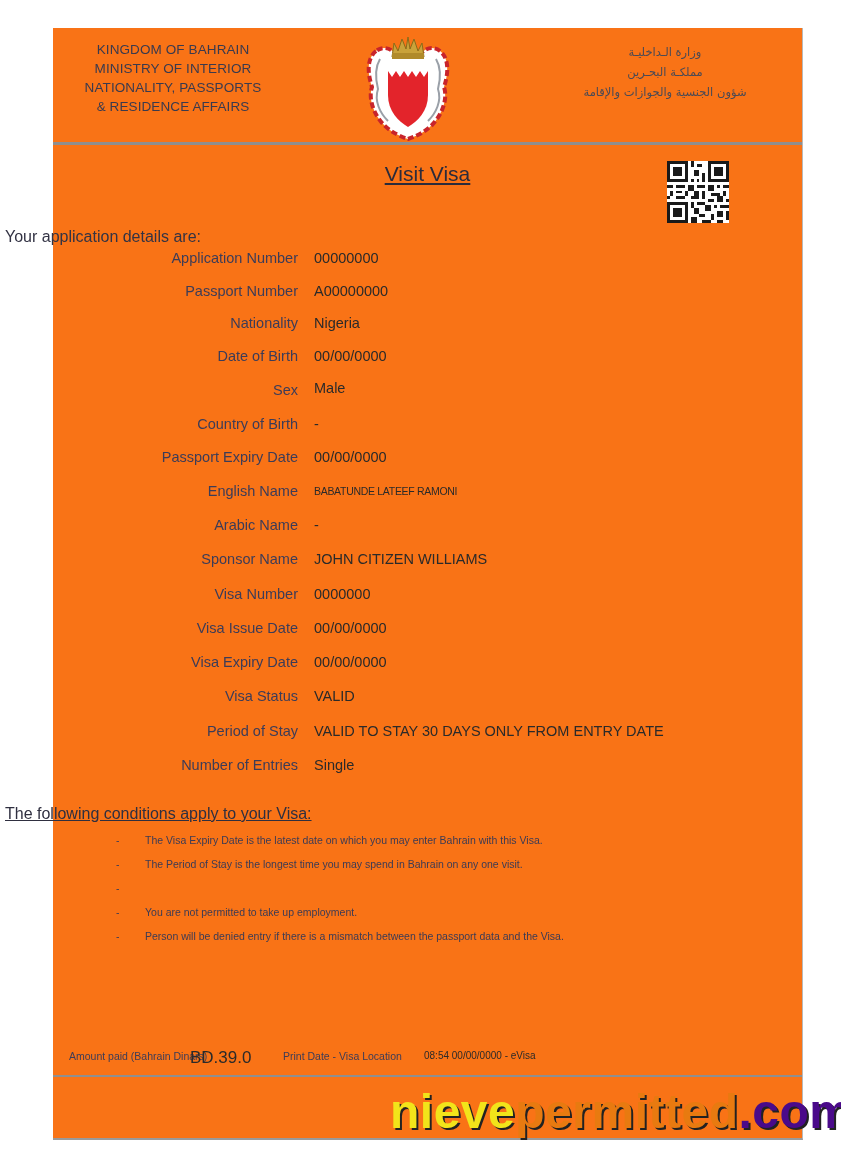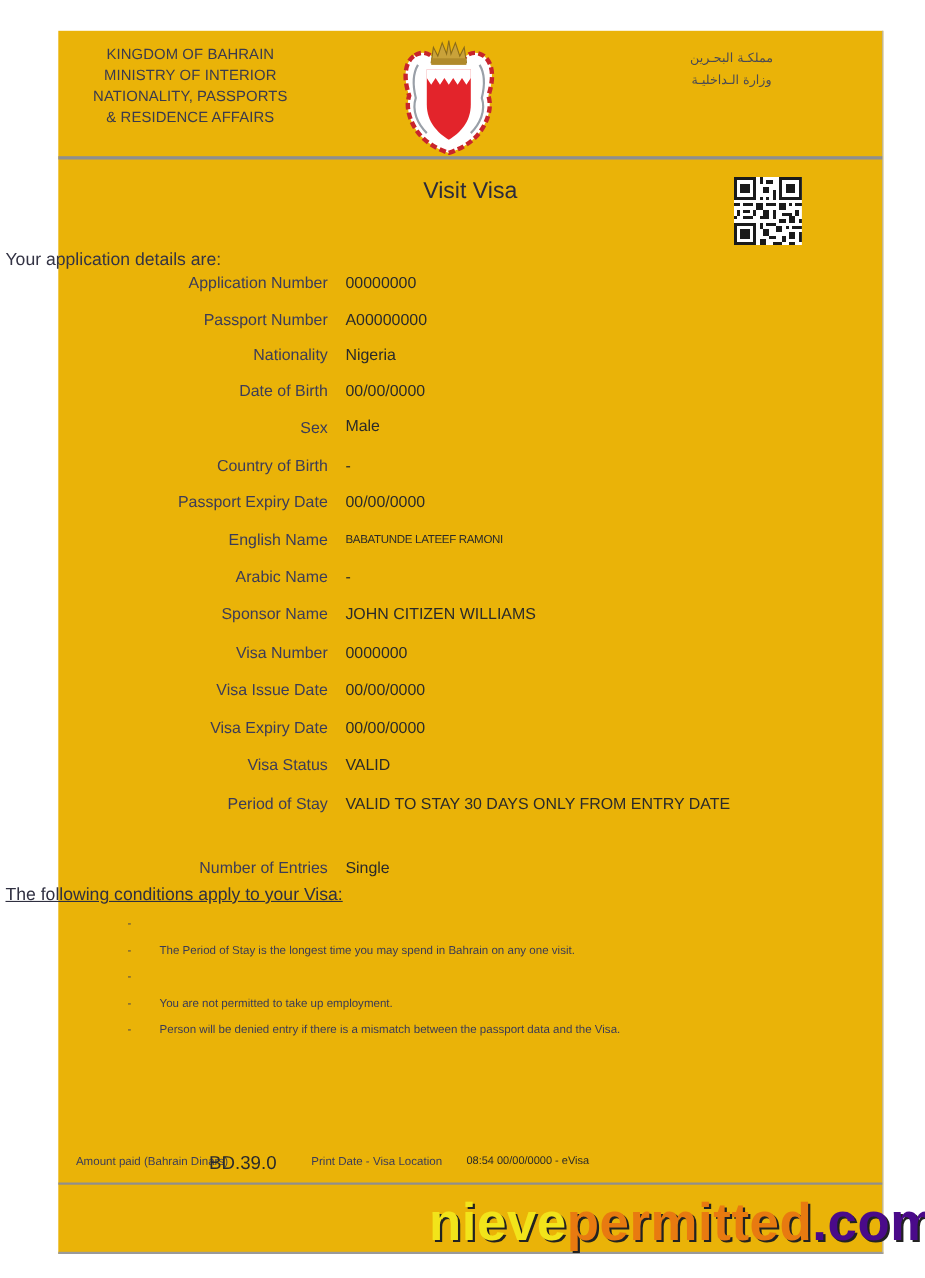--- a/index.html
+++ b/index.html
@@ -1,28 +1,28 @@
 <!DOCTYPE html>
 <html><head>
   <meta charset="utf-8">
   <style>
     html, body { margin: 0; padding: 0; background: #ffffff; }
     body { width: 841px; height: 1162px; position: relative; overflow: hidden;
            font-family: "Liberation Sans", sans-serif; color: #2a2a3a; }
     .page { position: absolute; left: 53px; top: 28px; width: 749px; height: 1110px;
-            border-right: 1px solid #b8b8b8; border-bottom: 2px solid #9a9a9a; background: #eab308; }
+            border-right: 1px solid #b8b8b8; border-bottom: 2px solid #9a9a9a; background: #f97316; }
     .header { position: absolute; left: 0; top: 0; width: 749px; height: 114px;
               border-bottom: 3px solid #8f8f8f; }
     .hdr-en { position: absolute; left: 0; top: 12px; width: 240px; text-align: center;
               font-size: 13.5px; line-height: 19px; color: #3a3a4e; letter-spacing: 0.1px; }
     .hdr-ar { position: absolute; right: 22px; top: 14px; width: 230px; text-align: center;
               font-family: "DejaVu Sans", sans-serif; font-size: 11.5px; line-height: 20px; color: #4a4a55; direction: rtl; }
     .emblem { position: absolute; left: 309px; top: 1px; width: 92px; height: 112px; }
     .title { position: absolute; left: 0; width: 749px; top: 134px; text-align: center;
-             font-size: 21px; color: #2b2b3b; }
+             font-size: 21px; color: #2b2b3b; text-decoration: underline; }
     .qr { position: absolute; left: 614px; top: 133px; width: 62px; height: 62px; }
     .intro { position: absolute; left: -48px; top: 176px; font-size: 16px; color: #333344; margin-top: 24px; }
     .fields { position: absolute; left: 0; top: 222px; width: 749px; }
     .row { position: absolute; left: 0; width: 749px; height: 22px; }
     .row .lbl { position: absolute; right: 504px; width: 240px; text-align: right;
                 font-size: 14.5px; color: #3c3c58; }
     .row .val { position: absolute; left: 261px; font-size: 14.5px; color: #2a2a2a; white-space: nowrap; text-align: right; }
     .row .val.small { font-size: 10.5px; letter-spacing: -0.3px; top: 2px; }
     .cond-title { position: absolute; left: -48px; top: 777px; font-size: 16px; color: #2f2f40; text-decoration: underline; }
     .cond-list { position: absolute; left: 63px; top: 806px; margin: 0; padding: 0; list-style: none; }
@@ -64,22 +64,23 @@
 
         <path d="M30 28 L32 14 L36 22 L40 10 L44 20 L46 8 L48 20 L52 10 L56 22 L60 14 L62 28 Z" fill="#c9a23a" stroke="#8a6b1a" stroke-width="1"></path>
         <rect x="30" y="24" width="32" height="6" fill="#b08a2a"></rect>
 
         <path d="M26 34 L66 34 L66 66 C66 82 56 92 46 98 C36 92 26 82 26 66 Z" fill="#e3242b"></path>
         <path d="M26 34 L66 34 L66 42 L62 48 L58 42 L54 48 L50 42 L46 48 L42 42 L38 48 L34 42 L30 48 L26 42 Z" fill="#ffffff"></path>
       </svg>
     </div>
 
     <div class="hdr-ar">
+      <div>وزارة الـداخليـة</div>
       <div>مملكـة البحـرين</div>
-      <div>وزارة الـداخليـة</div>
+      <div>شؤون الجنسية والجوازات والإقامة</div>
     </div>
   </div>
 
   <div class="title">Visit Visa</div>
 
   <div class="qr">
     <svg width="62" height="62" viewBox="0 0 21 21" shape-rendering="crispEdges">
       <rect width="21" height="21" fill="#fff"></rect>
       <g fill="#1a1a1a">
         <rect x="0" y="0" width="7" height="7"></rect>
@@ -191,30 +192,31 @@
       <span class="val">00/00/0000</span>
     </div>
     <div class="row" style="top:438px">
       <span class="lbl">Visa Status</span>
       <span class="val">VALID</span>
     </div>
     <div class="row" style="top:473px">
       <span class="lbl">Period of Stay</span>
       <span class="val">VALID TO STAY 30 DAYS ONLY FROM ENTRY DATE</span>
     </div>
-    <div class="row" style="top:532px">
+    <div class="row" style="top:507px">
       <span class="lbl">Number of Entries</span>
       <span class="val">Single</span>
     </div>
   </div>
 
   <div class="cond-title">The following conditions apply to your Visa:</div>
   <ul class="cond-list">
     <li>
       <span class="dash">-</span>
+      <span>The Visa Expiry Date is the latest date on which you may enter Bahrain with this Visa.</span>
     </li>
     <li>
       <span class="dash">-</span>
       <span>The Period of Stay is the longest time you may spend in Bahrain on any one visit.</span>
     </li>
     <li>
       <span class="dash">-</span>
     </li>
     <li>
       <span class="dash">-</span>

